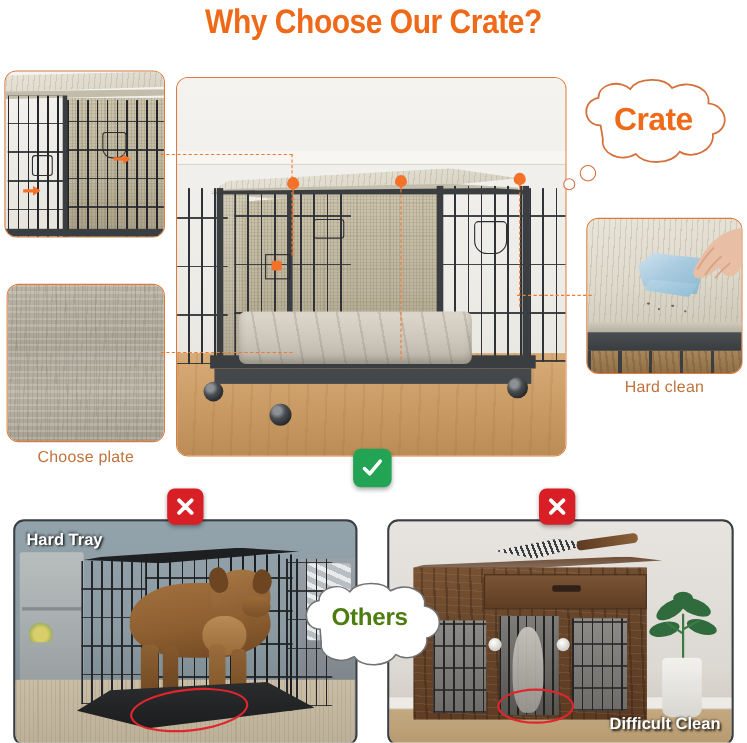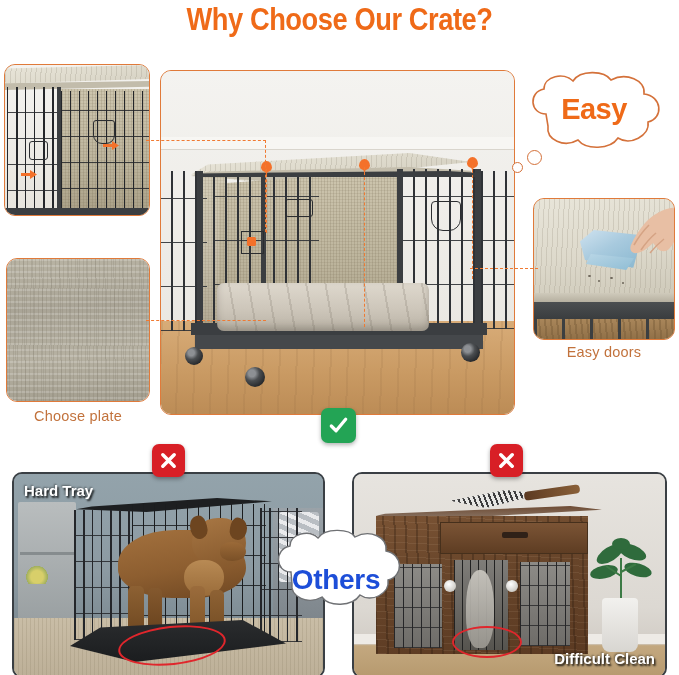--- a/index.html
+++ b/index.html
@@ -190,21 +190,21 @@
     <div class="hand" style="left:80px;top:6px;width:66px;height:64px;">
       <svg viewBox="0 0 66 64" width="66" height="64">
         <path d="M66 2 C52 2 40 8 31 18 C25 25 20 33 17 40 C15 45 18 49 23 48
                  C29 47 34 43 39 38 L44 44 C47 47 52 47 55 44 C59 40 62 34 64 27 Z" fill="#e8bfa4"></path>
         <path d="M20 40 C24 33 29 26 35 20" stroke="#d5a384" stroke-width="1.6" fill="none"></path>
         <path d="M27 45 C31 39 36 33 42 28" stroke="#d5a384" stroke-width="1.6" fill="none"></path>
         <path d="M36 48 C40 43 45 38 50 34" stroke="#d5a384" stroke-width="1.4" fill="none"></path>
       </svg>
     </div>
   </div>
-  <div class="cap" style="left:533px;top:344px;width:142px;">Easy doors</div>
+  <div class="cap" style="left:533px;top:344px;width:142px;">Hard clean</div>
 
   <div class="panel ours" style="left:160px;top:70px;width:355px;height:345px;background:#eceae5;">
     <div class="wall"></div>
     <div class="baseboard" style="top:66px;height:12px;"></div>
     <div class="floor-wood" style="top:250px;height:95px;"></div>
 
     <div class="toptex" style="left:30px;top:82px;width:280px;height:30px;
                 clip-path:polygon(6% 38%,78% 0,100% 30%,26% 100%,0 72%);"></div>
     <div style="position:absolute;left:30px;top:96px;width:280px;height:14px;background:#c3bdac;
                 clip-path:polygon(6% 34%,78% 0,100% 26%,100% 52%,26% 100%,0 64%);"></div>
@@ -260,21 +260,21 @@
 
   <div class="dashh" style="left:470px;top:268px;width:68px;"></div>
 
   <div class="bubble" style="left:518px;top:70px;width:152px;height:84px;">
     <svg viewBox="0 0 152 84" width="152" height="84">
       <path d="M28 44 C12 44 10 22 26 19 C26 6 46 2 55 11 C62 0 86 0 93 10
                C108 2 128 10 126 24 C144 26 146 48 130 52
                C132 66 112 76 100 68 C92 80 68 80 60 70
                C46 78 28 70 30 56 Z" fill="#ffffff" stroke="#d4713a" stroke-width="1.6"></path>
     </svg>
-    <div class="txt" style="left:0;top:23px;font-size:29px;color:#ef6a18;letter-spacing:-0.5px;">Easy</div>
+    <div class="txt" style="left:0;top:23px;font-size:29px;color:#ef6a18;letter-spacing:-0.5px;">Crate</div>
   </div>
   <div class="dot" style="left:527px;top:150px;width:13px;height:13px;border:1.5px solid #d4713a;background:#fff;"></div>
   <div class="dot" style="left:512px;top:162px;width:9px;height:9px;border:1.4px solid #d4713a;background:#fff;"></div>
 
   <div class="badge ok" style="left:321px;top:408px;width:35px;height:35px;">
     <svg viewBox="0 0 24 24" width="23" height="23">
       <path d="M4.5 12.5 L9.5 17.5 L19.5 5.5" fill="none" stroke="#ffffff" stroke-width="3.4" stroke-linecap="round" stroke-linejoin="round"></path>
     </svg>
   </div>
 
@@ -409,16 +409,16 @@
     </svg>
   </div>
 
   <div class="bubble" style="left:265px;top:528px;width:142px;height:84px;">
     <svg viewBox="0 0 142 84" width="142" height="84">
       <path d="M26 44 C10 44 9 21 25 18 C25 6 44 1 53 10 C60 0 84 0 90 9
                C105 1 123 9 121 23 C138 26 139 48 123 52
                C125 66 106 75 95 67 C87 79 64 79 57 69
                C43 77 25 69 27 56 Z" fill="#ffffff" stroke="#6f7174" stroke-width="1.4"></path>
     </svg>
-    <div class="txt" style="left:0;top:36px;font-size:28px;color:#1d4ed8;letter-spacing:-0.3px;">Others</div>
+    <div class="txt" style="left:0;top:20px;font-size:22px;color:#4d7c0f;letter-spacing:-0.3px;">Others</div>
   </div>
 
 </div>
 
 </body></html>

